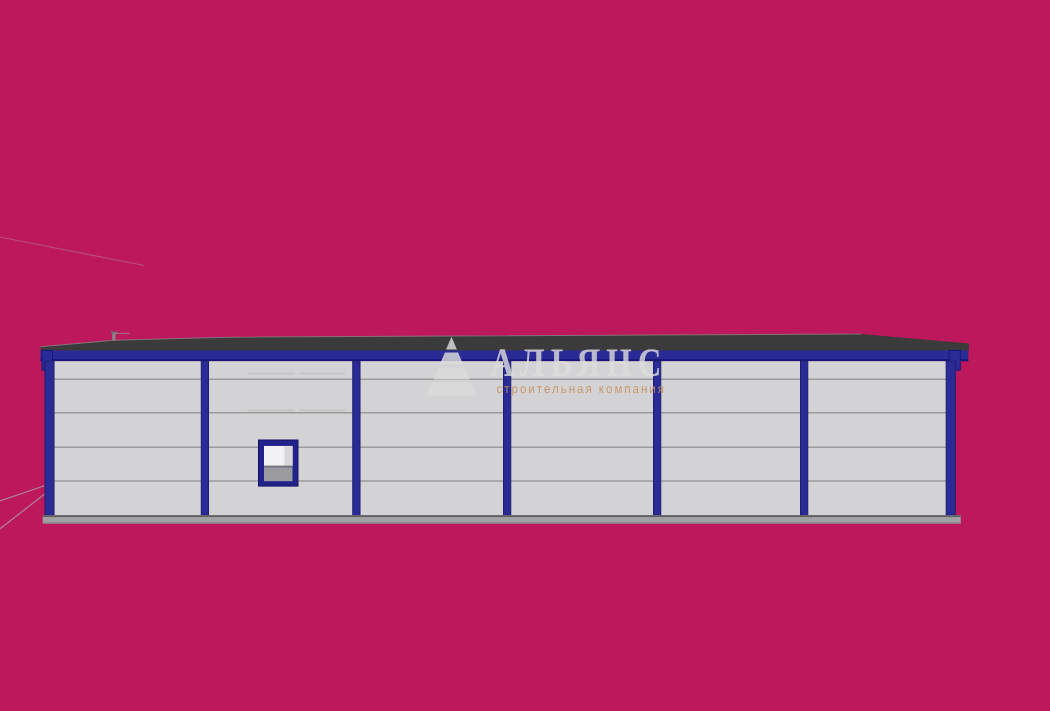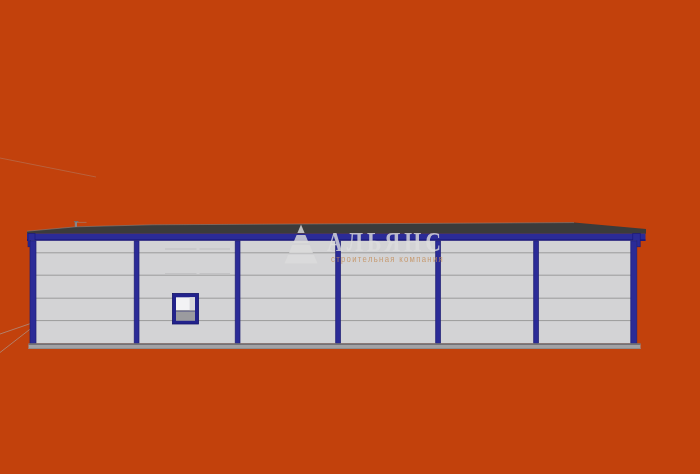--- a/index.html
+++ b/index.html
@@ -1,19 +1,19 @@
 <!DOCTYPE html>
 <html><head>
 <meta charset="utf-8">
 <style>
   html,body{margin:0;padding:0;background:#ffffff;}
   #canvas{
     position:relative;
     width:700px;height:474px;
-    background:#c2410c;
+    background:#be185d;
     overflow:hidden;
     font-family:"Liberation Sans", sans-serif;
   }
   svg{display:block;}
   .wm-big{
     font-family:"Liberation Serif", serif;
     font-weight:bold;
     font-size:27px;
     letter-spacing:5px;
   }

